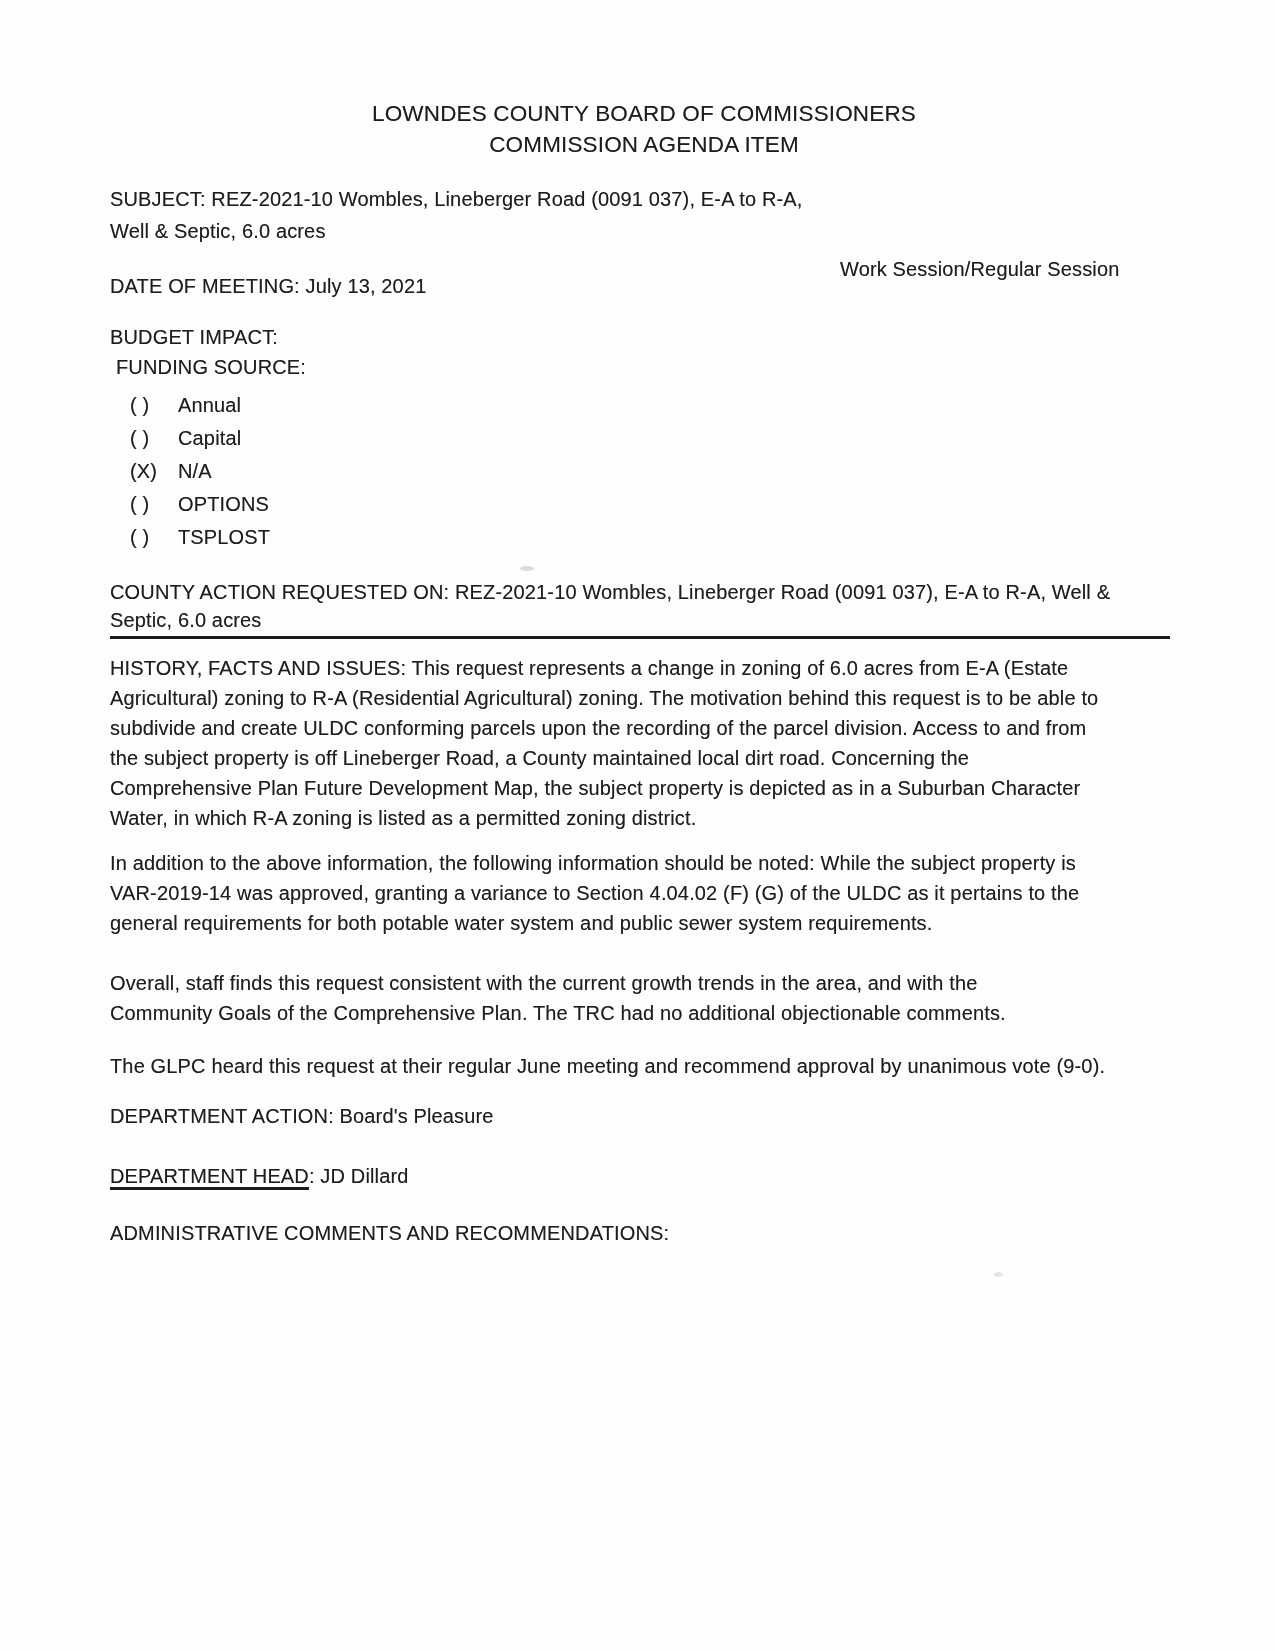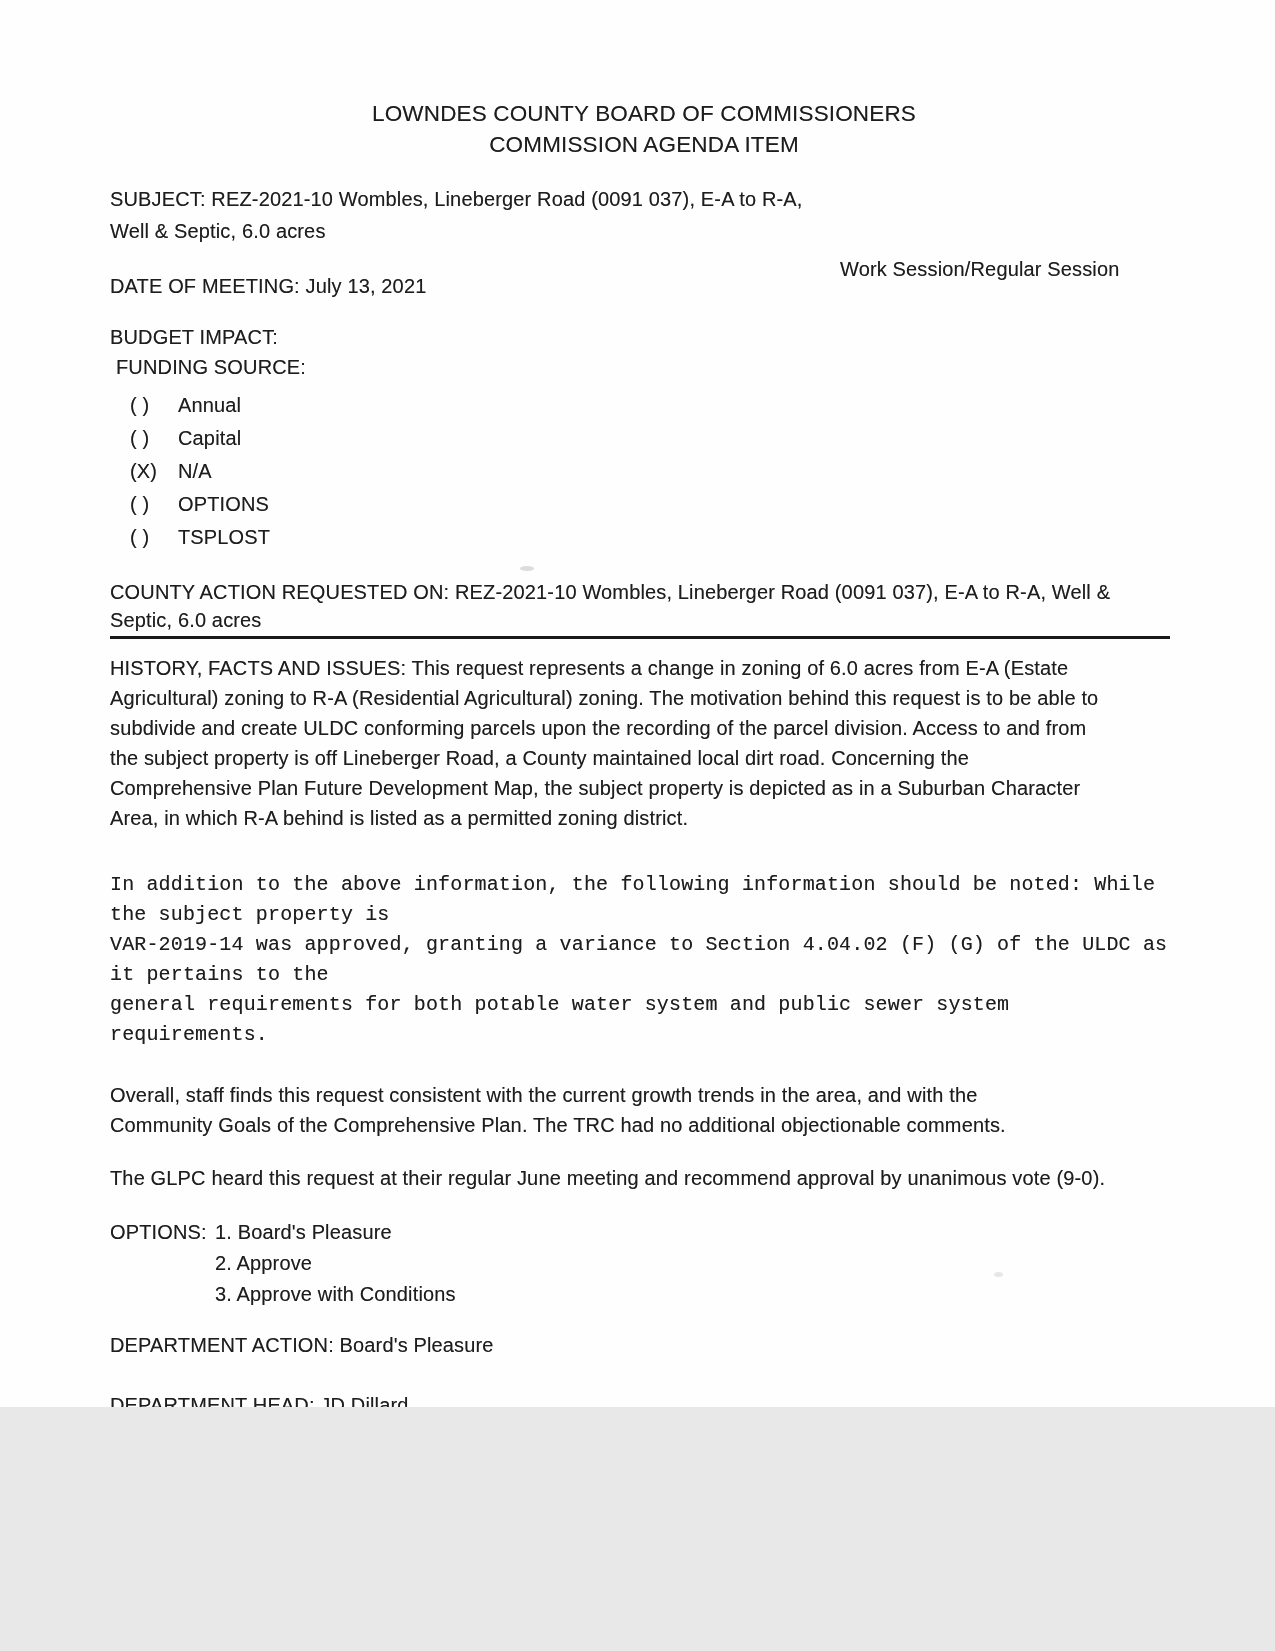--- a/index.html
+++ b/index.html
@@ -1,18 +1,18 @@
 <!DOCTYPE html>
 <html><head>
 <meta charset="utf-8">
 <style>
   html,body { margin:0; padding:0; background:#e8e8e8; }
   .page {
     position:relative;
-    width:1275px; height:1407px;
+    width:1275px; height:1651px;
     margin:0 auto;
     background:#fefefe;
     font-family:"Liberation Sans", sans-serif;
     color:#1d1d1d;
     overflow:hidden;
     letter-spacing:0.15px;
     text-shadow:0 0 0.5px rgba(20,20,20,0.45);
   }
   .doc {
     position:absolute;
@@ -25,21 +25,21 @@
   .session-type { position:absolute; left:730px; top:-17px; white-space:nowrap; }
   .budget-label { margin-top:21px; font-size:20px; line-height:30px; }
   .funding-label { font-size:20px; line-height:30px; padding-left:6px; }
   .funding-list { margin-top:7px; }
   .funding-item { display:flex; font-size:20px; line-height:33px; padding-left:20px; }
   .funding-mark { width:48px; flex:0 0 48px; }
   .county-action { margin-top:24px; font-size:20px; line-height:28px; }
   .rule { height:3px; background:#1a1a1a; width:1060px; margin-top:2px; border:none; }
   .para { font-size:20px; line-height:30px; }
   .p1 { margin-top:14px; }
-  .p2 { margin-top:37px;font-family:Liberation Mono, monospace; }
+  .p2 { margin-top:15px; }
   .p3 { margin-top:30px; }
   .p4 { margin-top:23px; }
   .options-block { margin-top:24px; display:flex; font-size:20px; line-height:31px; }
   .options-label { width:105px; flex:0 0 105px; }
   .recommended-line { margin-top:20px; font-size:20px; line-height:30px; }
   .dept-row { margin-top:30px; display:flex; font-size:20px; line-height:30px; }
   .dept-left { width:592px; flex:0 0 592px; }
   .u {
     text-decoration:underline;
     text-decoration-thickness:2.5px;
@@ -108,46 +108,38 @@
     </div>
 
     <div class="rule"></div>
 
     <div class="para p1">
       <div>HISTORY, FACTS AND ISSUES: This request represents a change in zoning of 6.0 acres from E-A (Estate</div>
       <div>Agricultural) zoning to R-A (Residential Agricultural) zoning. The motivation behind this request is to be able to</div>
       <div>subdivide and create ULDC conforming parcels upon the recording of the parcel division. Access to and from</div>
       <div>the subject property is off Lineberger Road, a County maintained local dirt road. Concerning the</div>
       <div>Comprehensive Plan Future Development Map, the subject property is depicted as in a Suburban Character</div>
-      <div>Area, in which R-A behind is listed as a permitted zoning district.</div>
+      <div>Water, in which R-A zoning is listed as a permitted zoning district.</div>
     </div>
 
     <div class="para p2">
       <div>In addition to the above information, the following information should be noted: While the subject property is</div>
       <div>VAR-2019-14 was approved, granting a variance to Section 4.04.02 (F) (G) of the ULDC as it pertains to the</div>
       <div>general requirements for both potable water system and public sewer system requirements.</div>
     </div>
 
     <div class="para p3">
       <div>Overall, staff finds this request consistent with the current growth trends in the area, and with the</div>
       <div>Community Goals of the Comprehensive Plan. The TRC had no additional objectionable comments.</div>
     </div>
 
     <div class="para p4">
       <div>The GLPC heard this request at their regular June meeting and recommend approval by unanimous vote (9-0).</div>
     </div>
 
-    <div class="options-block">
-      <div class="options-label">OPTIONS:</div>
-      <div>
-        <div>1. Board's Pleasure</div>
-        <div>2. Approve</div>
-        <div>3. Approve with Conditions</div>
-      </div>
-    </div>
 
     <div class="recommended-line">DEPARTMENT ACTION: Board's Pleasure</div>
 
     <div class="dept-row">
       <div>
         <span class="u">DEPARTMENT HEAD</span><span>: JD Dillard</span>
       </div>
     </div>
 
     <div class="admin-heading">ADMINISTRATIVE COMMENTS AND RECOMMENDATIONS:</div>

